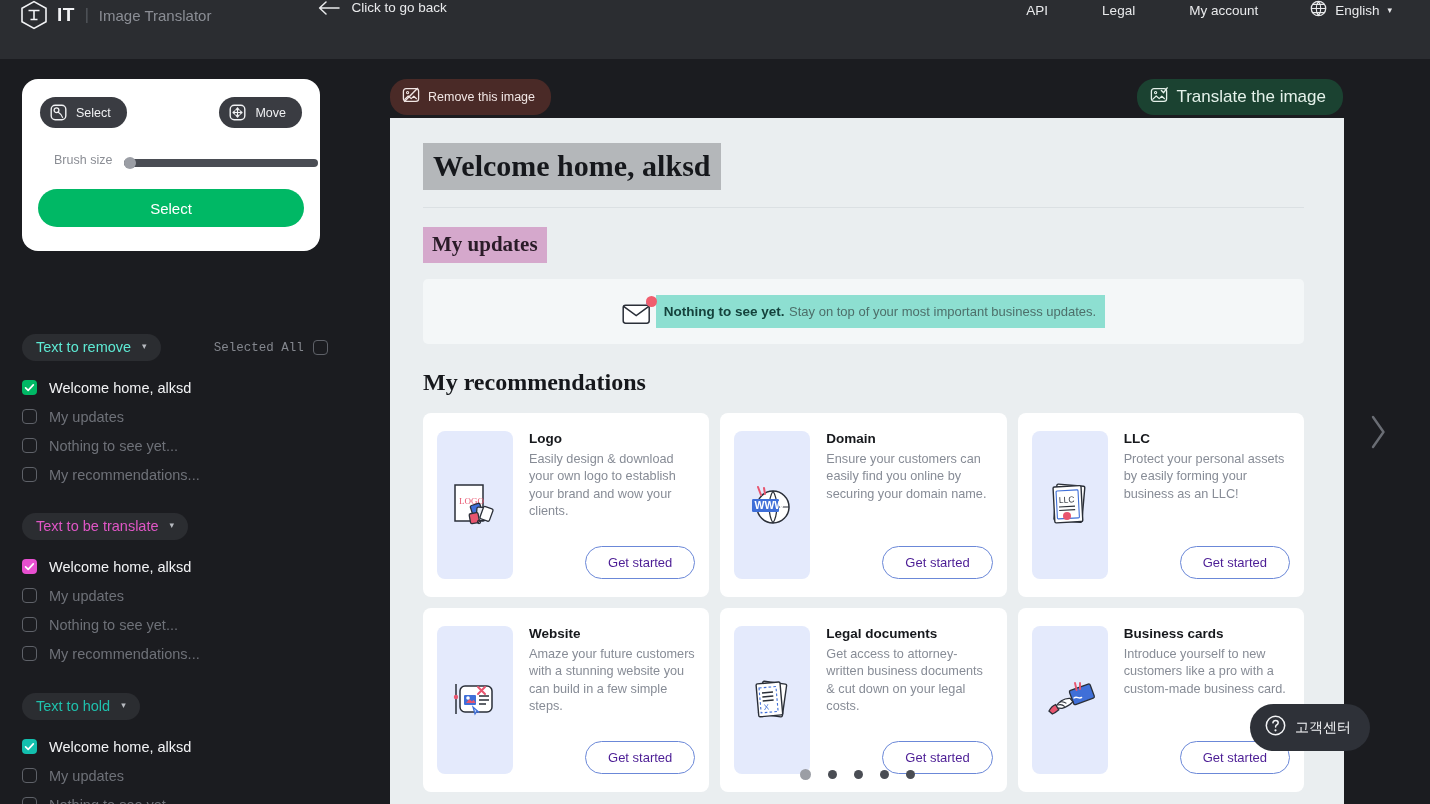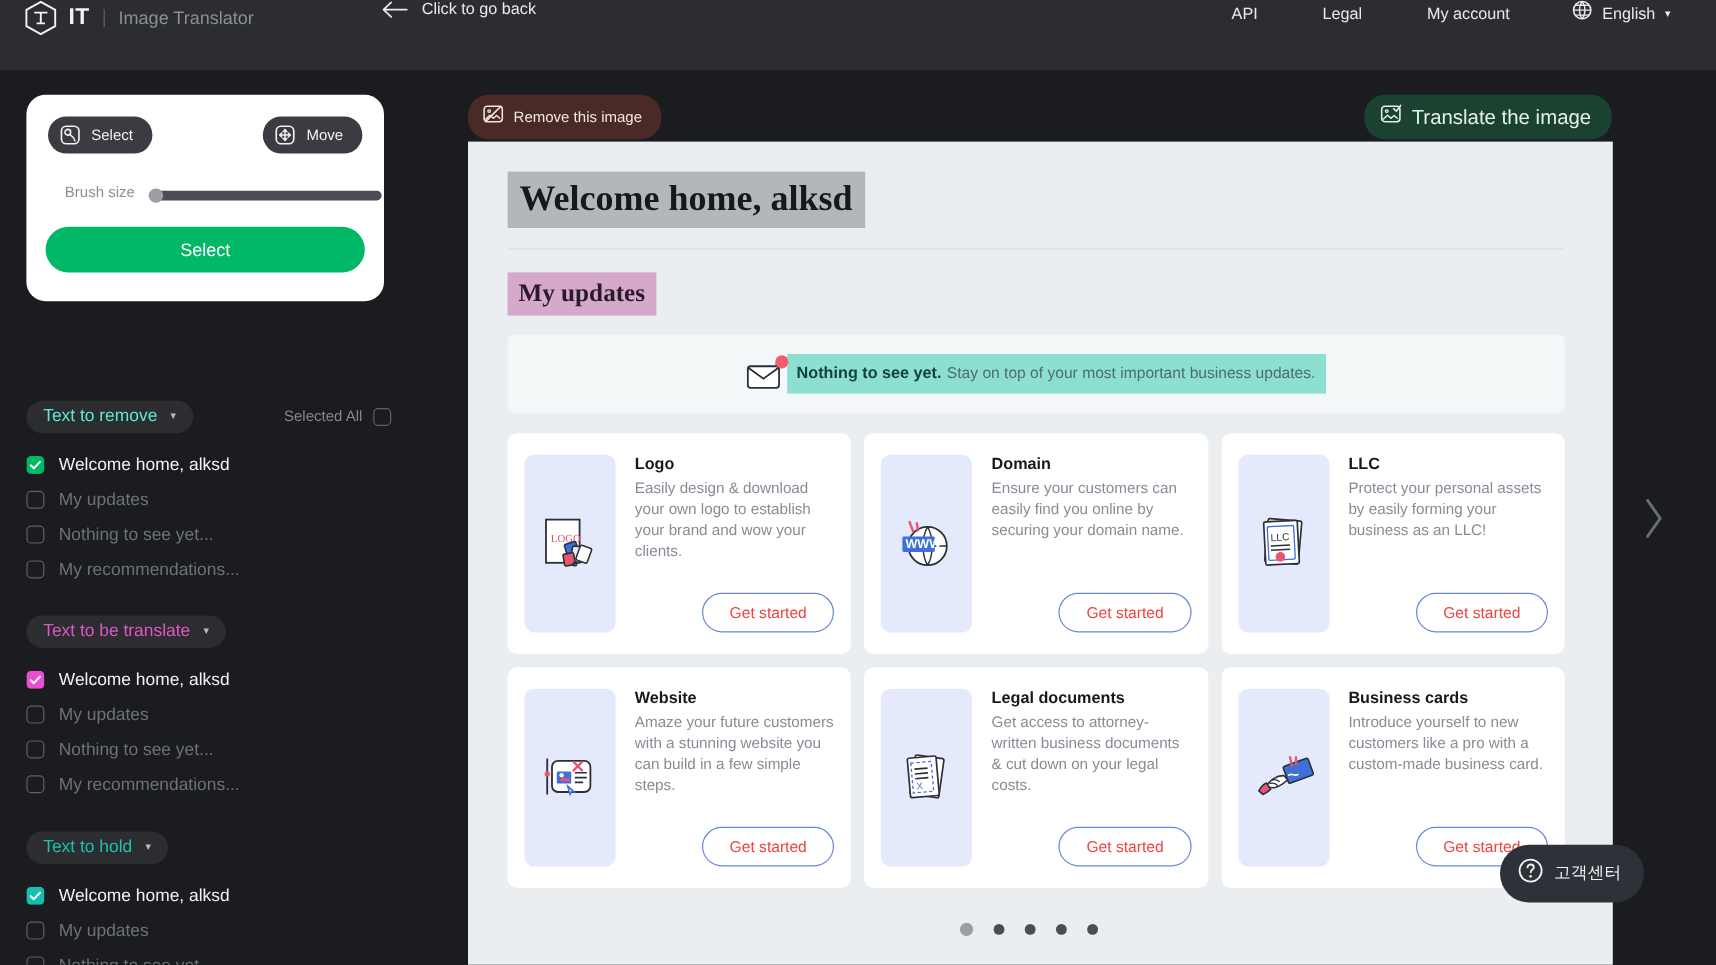--- a/index.html
+++ b/index.html
@@ -91,22 +91,23 @@
   .group { position: absolute; left: 22px; width: 340px; }
   .group-head { display: flex; align-items: center; height: 26px; }
   .group-pill {
     display: inline-flex; align-items: center; gap: 11px;
     background: #2b2d31; border-radius: 14px; padding: 5px 14px 6px 14px;
     cursor: pointer;
   }
   .group-title { font-size: 14.5px; white-space: nowrap; }
   .group-caret { font-size: 9px; line-height: 1; color: #b7bac0; }
   .sel-all {
-    display: flex; align-items: flex-start; gap: 9px; margin-left: 76px;
-    cursor: pointer;
+    display: flex; align-items: flex-end; gap: 9px; margin-left: 53px;
+    cursor: pointer;
+    font-family: Liberation Mono, monospace;
   }
   .sel-all-label { color: #84878e; font-size: 12.5px; white-space: nowrap; }
   .cb {
     width: 15px; height: 15px; border-radius: 4px;
     border: 1.6px solid #5e6168; background: transparent;
     display: inline-flex; align-items: center; justify-content: center;
     flex: none;
   }
   .cb.checked { border-color: transparent; }
   .cb.checked svg { display: block; }
@@ -211,21 +212,21 @@
     display: flex; align-items: center; justify-content: center;
   }
   .card-body { display: flex; flex-direction: column; flex: 1; }
   .card-title { font-size: 13.5px; font-weight: bold; color: #16181c; }
   .card-desc {
     margin-top: 5px; font-size: 12.7px; color: #878c96; line-height: 1.36;
   }
   .get-started {
     margin-top: auto; align-self: flex-end;
     background: #ffffff; border: 1px solid #6b88d8; border-radius: 18px;
-    color: #ef4444; font-size: 13px; font-family: "Liberation Sans", sans-serif;
+    color: #4c1d95; font-size: 13px; font-family: "Liberation Sans", sans-serif;
     padding: 8px 22px; cursor: pointer; white-space: nowrap;
   }
 
   .chat-widget {
     position: absolute; left: 860px; top: 645px;
     display: flex; align-items: center; gap: 9px;
     background: #2e3138; border-radius: 24px; padding: 11px 19px 11px 15px;
     cursor: pointer;
   }
   .chat-label { color: #f2f3f5; font-size: 14px; white-space: nowrap; }
@@ -454,20 +455,21 @@
             </svg>
             <div class="env-badge"></div>
           </div>
           <div class="empty-text hl-hold">
             <span class="empty-strong">Nothing to see yet.</span>
             <span class="empty-muted">Stay on top of your most important business updates.</span>
           </div>
         </div>
       </div>
 
+      <div class="recs-title">My recommendations</div>
 
       <div class="grid">
 
         <div class="card">
           <div class="card-art">
             <svg width="58" height="58" viewBox="0 0 58 58">
               <rect x="9" y="9" width="28" height="36" fill="#fff" stroke="#2a2f38" stroke-width="1.5"></rect>
               <text x="13" y="28" font-family="Liberation Serif, serif" font-size="9" fill="#e8556f">LOGO</text>
               <rect x="24" y="30" width="10" height="13" rx="1.6" transform="rotate(-18 24 30)" fill="#3f6fd8" stroke="#2a2f38" stroke-width="1.3"></rect>
               <rect x="31" y="31" width="10" height="13" rx="1.6" transform="rotate(4 31 31)" fill="#e9ecf4" stroke="#2a2f38" stroke-width="1.3"></rect>

